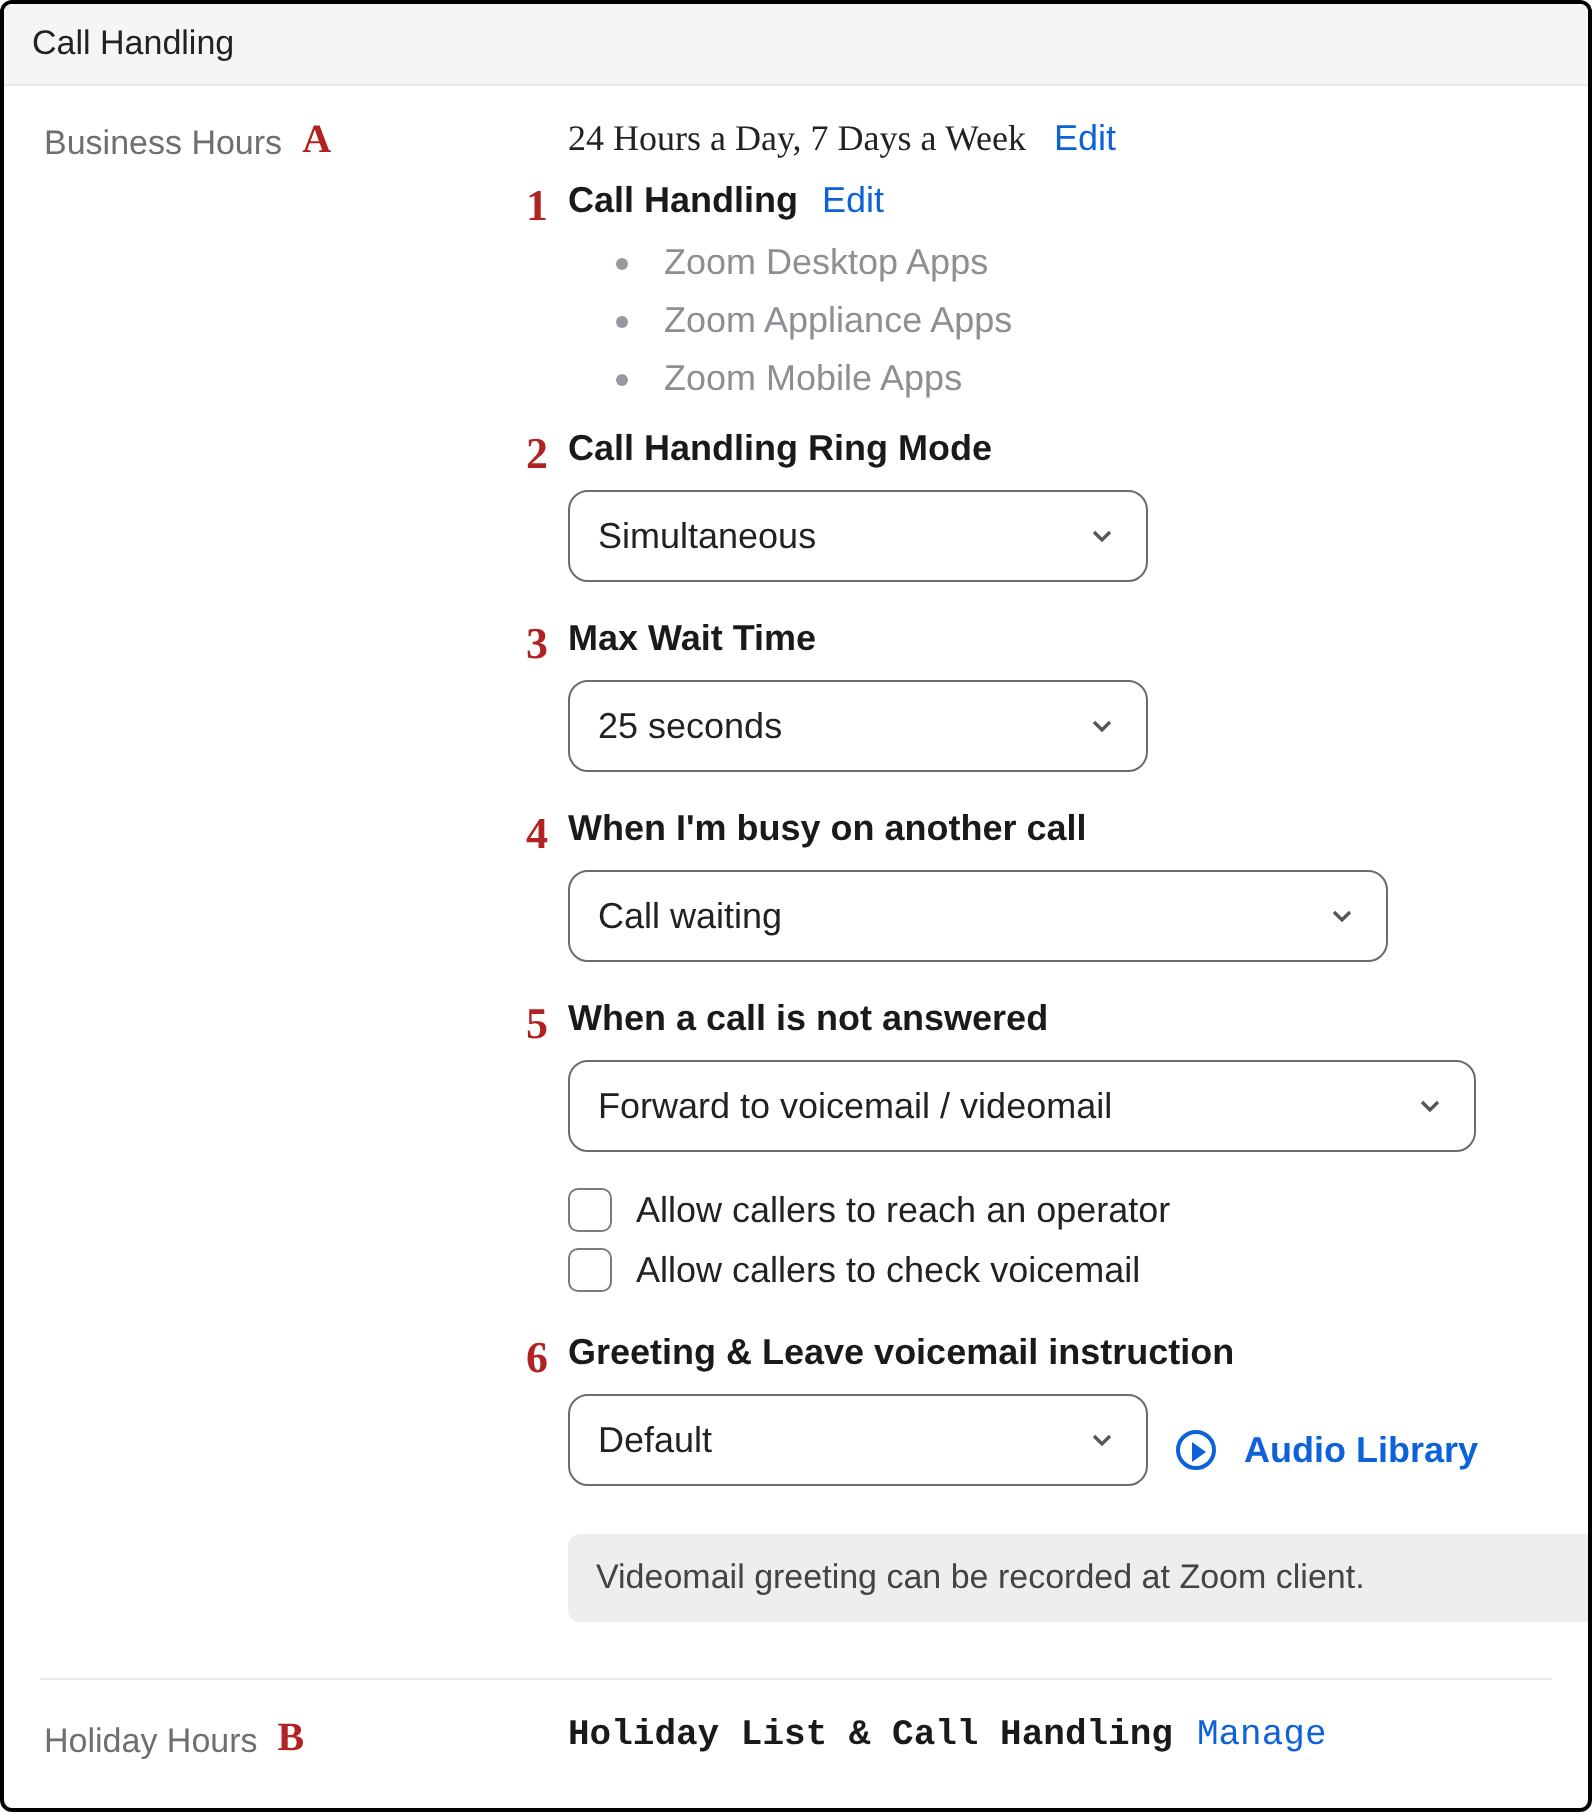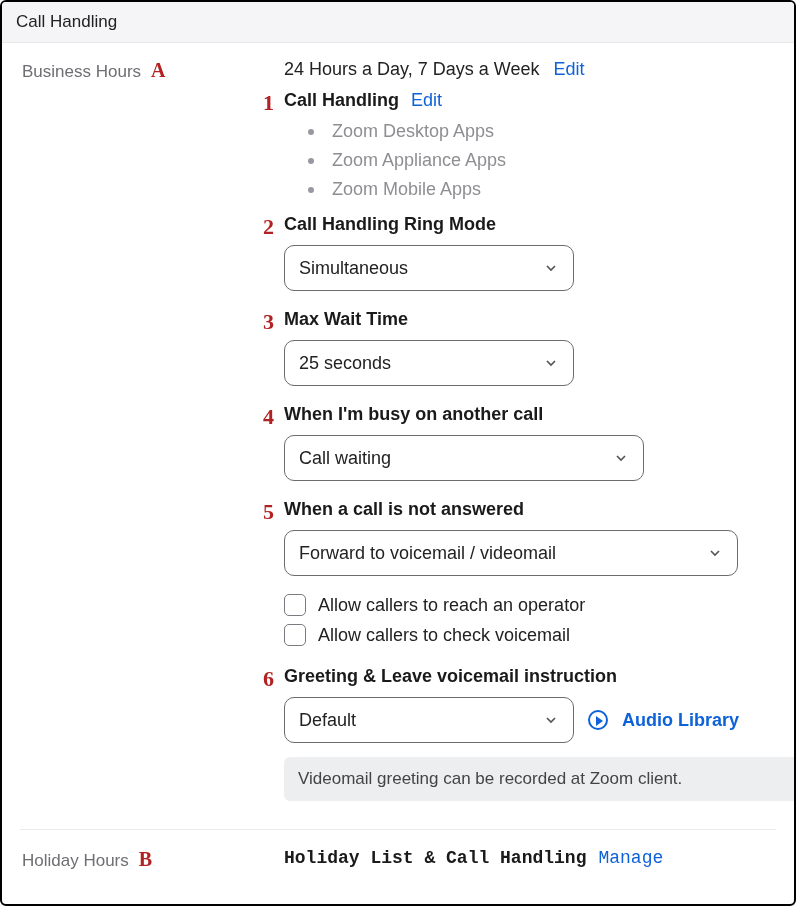--- a/index.html
+++ b/index.html
@@ -63,20 +63,21 @@
     font-weight: 800;
     font-size: 22px;
     font-family: Georgia, serif;
     width: 30px;
     text-align: right;
   }
   .schedule-text {
     font-size: 18px;
     color: #222;
     margin-right: 14px;
+    font-family: Liberation Serif, serif;
   }
   .bold-label {
     font-size: 18px;
     font-weight: 700;
     color: #1a1a1a;
     margin-right: 12px;
   }
   .link {
     color: #0e62d9;
     font-size: 18px;
@@ -109,21 +110,21 @@
     height: 46px;
     padding: 0 14px;
     background: #fff;
     cursor: pointer;
     margin-bottom: 18px;
     font-size: 18px;
     color: #222;
     justify-content: space-between;
   }
   .select-medium { width: 290px; }
-  .select-wide   { width: 360px; }
+  .select-wide   { width: 410px; }
   .select-full   { width: 454px; }
   .chev { width: 16px; height: 16px; color: #555; flex-shrink:0; margin-left:10px;}
   .chev svg { width:100%; height:100%; display:block; }
   .checkbox-row {
     display: flex;
     align-items: center;
     margin-bottom: 8px;
     font-size: 18px;
     color: #222;
   }
@@ -278,21 +279,21 @@
       <div class="checkbox-row" style="margin-bottom:20px;">
         <span class="cbox"></span>
         <span>Allow callers to check voicemail</span>
       </div>
 
       <div class="line">
         <span class="number">6</span>
         <span class="bold-label">Greeting &amp; Leave voicemail instruction</span>
       </div>
       <div class="greeting-row">
-        <div class="select-wrap select-medium" style="margin-bottom:0;text-align:center;">
+        <div class="select-wrap select-medium" style="margin-bottom:10px;text-align:center;">
           <span>Default</span>
           <span class="chev">
             <svg viewBox="0 0 24 24" fill="none" stroke="currentColor" stroke-width="2.5">
                 <polyline points="6 9 12 15 18 9"></polyline>
               </svg>
           </span>
         </div>
         <span class="play-icon"></span>
         <span class="link" style="font-weight:600;">Audio Library</span>
       </div>

